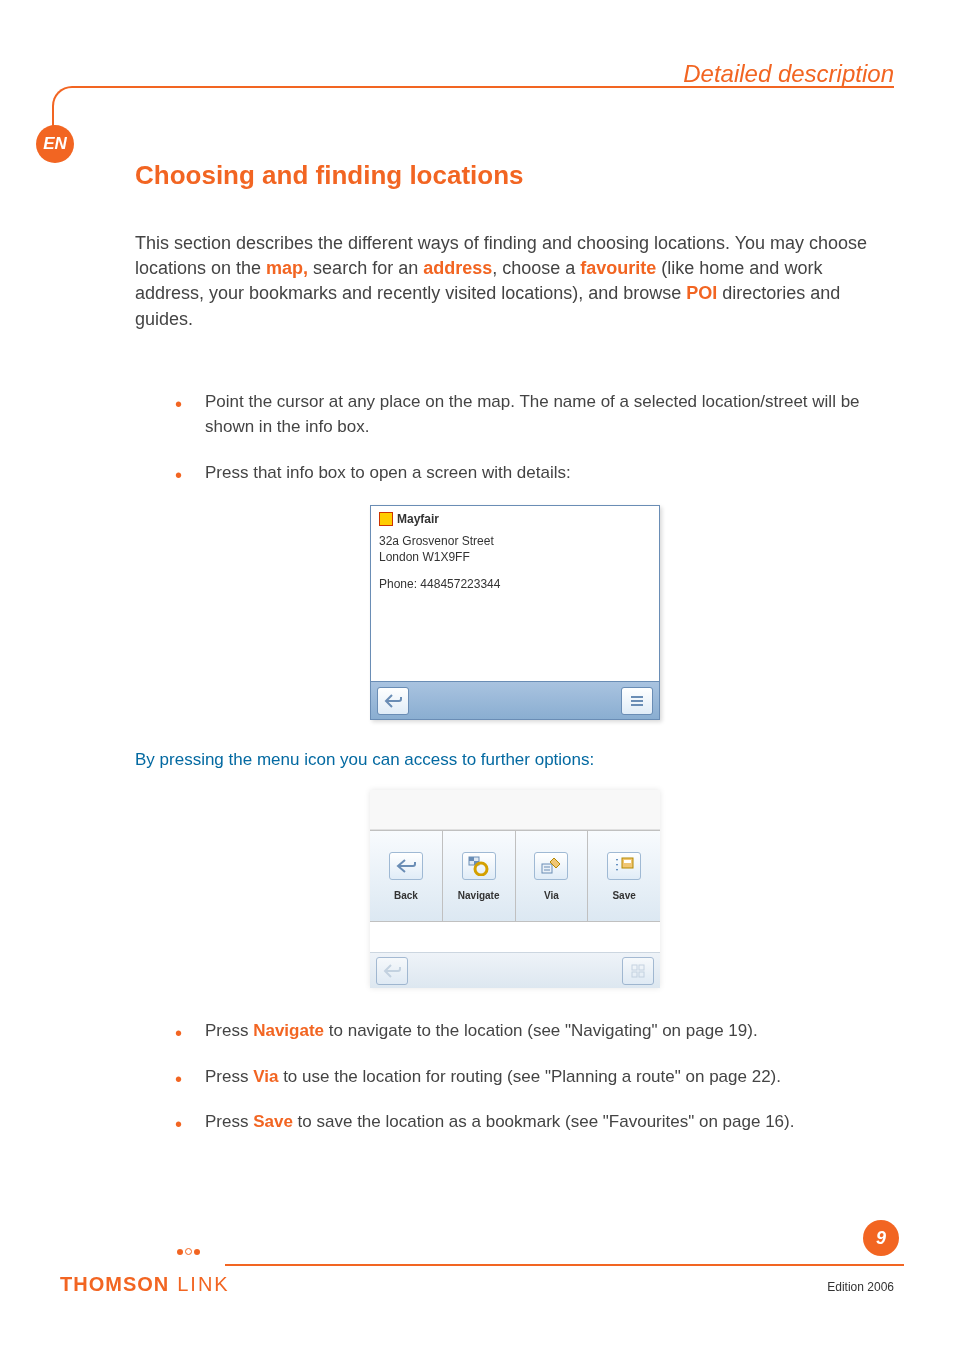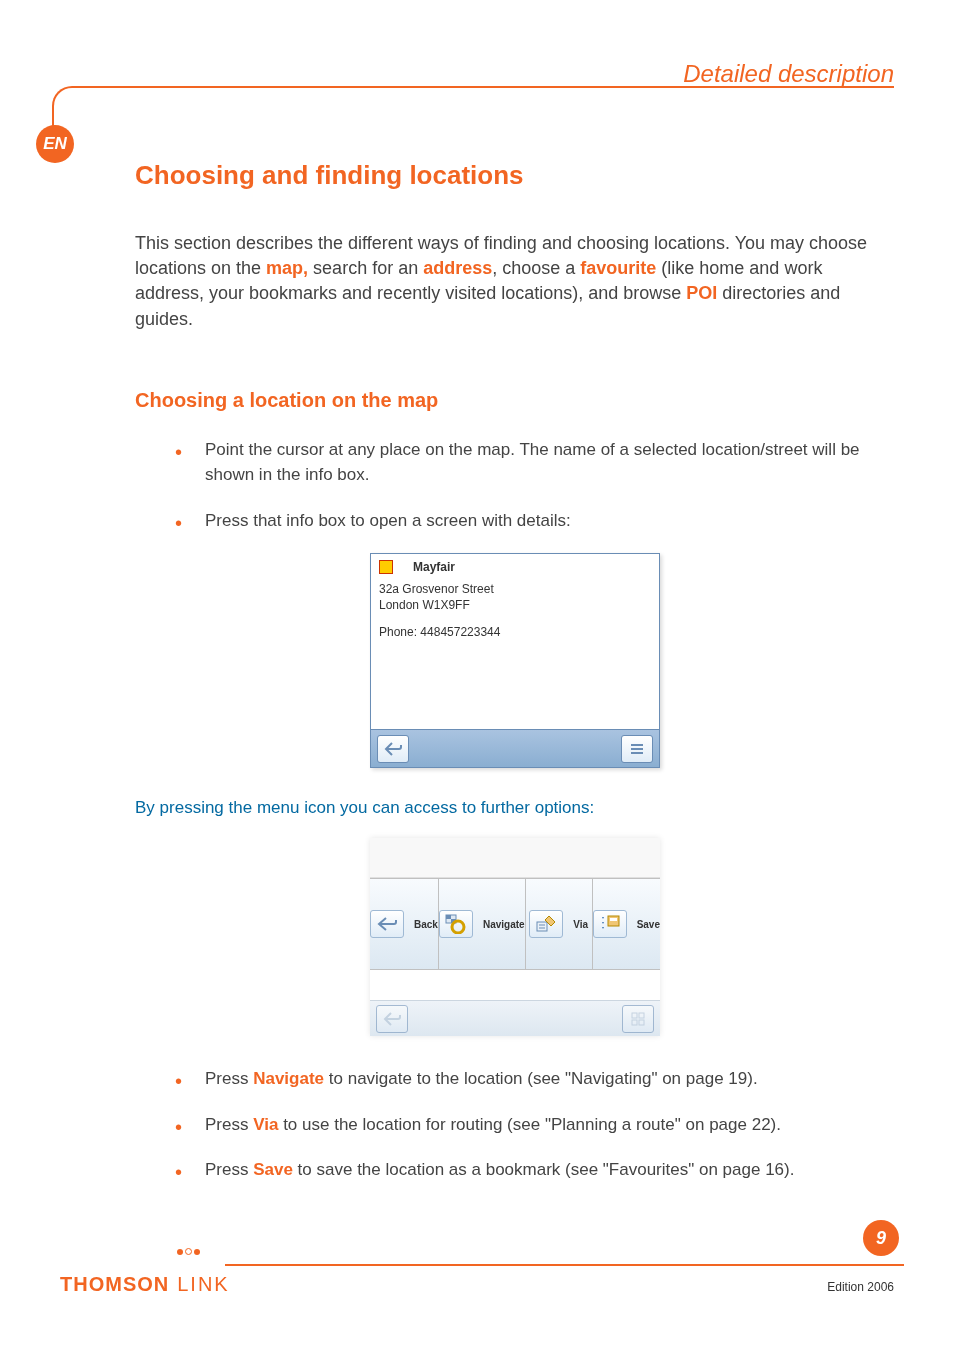--- a/index.html
+++ b/index.html
@@ -112,21 +112,21 @@
     border: 1px solid #6a8db5;
     background: #fff;
     box-shadow: 2px 2px 4px rgba(0,0,0,0.15);
     font-family: Verdana, Arial, sans-serif;
   }
   .shot1-top {
     padding: 6px 8px;
     min-height: 175px;
     font-size: 12px;
   }
-  .shot1-title { font-weight: bold; margin-bottom: 8px; display:flex; align-items:center; gap:20px;}
+  .shot1-title { font-weight: bold; margin-bottom: 8px; display:flex; align-items:center; gap:4px;}
   .shot1-title .micon { width:14px; height:14px; background:#ffcc00; border:1px solid #cc3300; display:inline-block;}
   .shot1-addr { margin-bottom: 12px; line-height:1.3; }
   .shot1-phone { }
   .shot1-bar {
     background: linear-gradient(#a9c3e0, #8aaed1);
     border-top: 1px solid #6a8db5;
     height: 38px;
     display: flex;
     justify-content: space-between;
     align-items: center;
@@ -152,21 +152,21 @@
   .shot2-grid {
     display: flex;
     border-top:1px solid #c0c0c0;
     border-bottom:1px solid #c0c0c0;
   }
   .shot2-cell {
     flex: 1;
     height: 90px;
     border-right: 1px solid #c0c0c0;
     background: linear-gradient(#f8fbfe, #dce8f2);
-    display:flex; align-items:center; justify-content:center;
+    display:flex; flex-direction:column; align-items:center; justify-content:center;
     gap:10px;
   }
   .shot2-cell:last-child { border-right:none; }
   .shot2-icon { width:34px; height:28px; display:flex; align-items:center; justify-content:center;
     border:1px solid #9fb9d4; border-radius:3px; background:linear-gradient(#fff,#e0ecf7); color:#5a7fa5;}
   .shot2-label { font-size: 10px; font-weight: bold; color:#333; }
   .shot2-gap { height: 30px; background:#fff; }
   .shot2-bar {
     background: linear-gradient(#eef3f8, #dde7f0);
     border-top:1px solid #ccd6e0;
@@ -242,21 +242,20 @@
 <div class="lang-badge">EN</div>
 
 <div class="content">
 
   <h1>Choosing and finding locations</h1>
 
   <p class="intro">
     <span>This section describes the different ways of finding and choosing locations. You may choose locations on the </span><b>map,</b><span> search for an </span><b>address</b><span>, choose a </span><b>favourite</b><span> (like home and work address, your bookmarks and recently visited locations), and browse </span><b>POI</b><span> directories and guides.</span>
   </p>
 
-  <h2>Choosing a location on the map</h2>
 
   <ul class="bullets">
     <li class="bul">Point the cursor at any place on the map. The name of a selected location/street will be shown in the info box.</li>
     <li class="bul">Press that info box to open a screen with details:</li>
   </ul>
 
   <div class="shot1">
     <div class="shot1-top">
       <div class="shot1-title">
         <span class="micon"></span>

